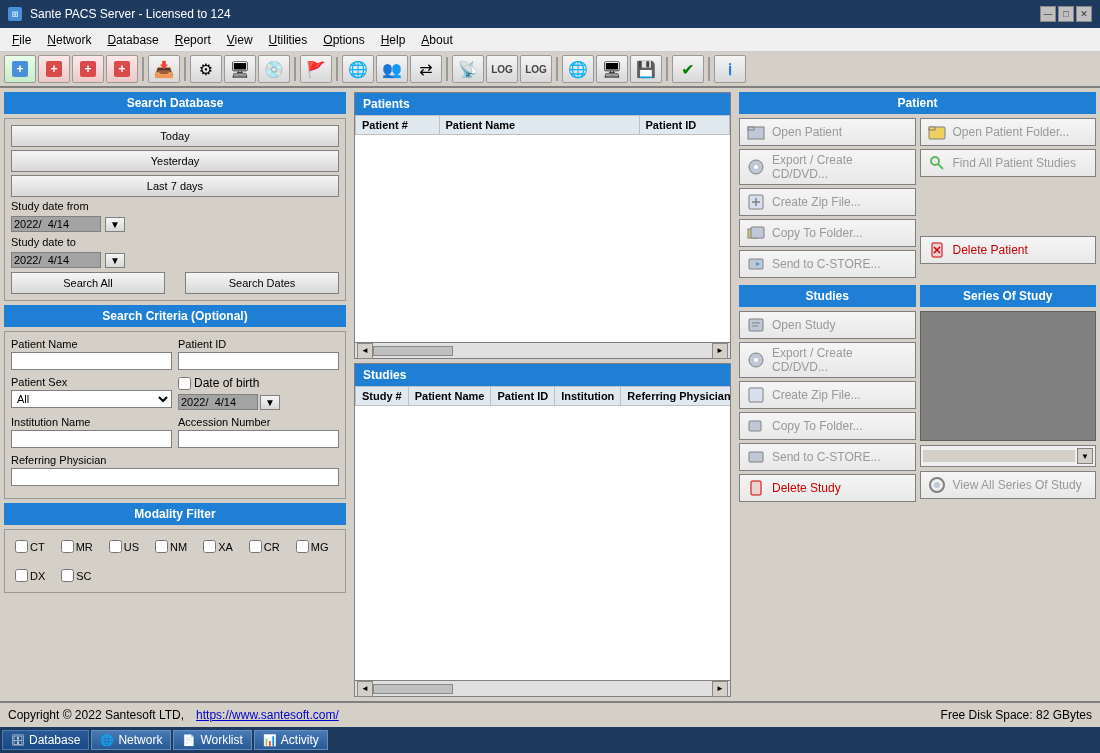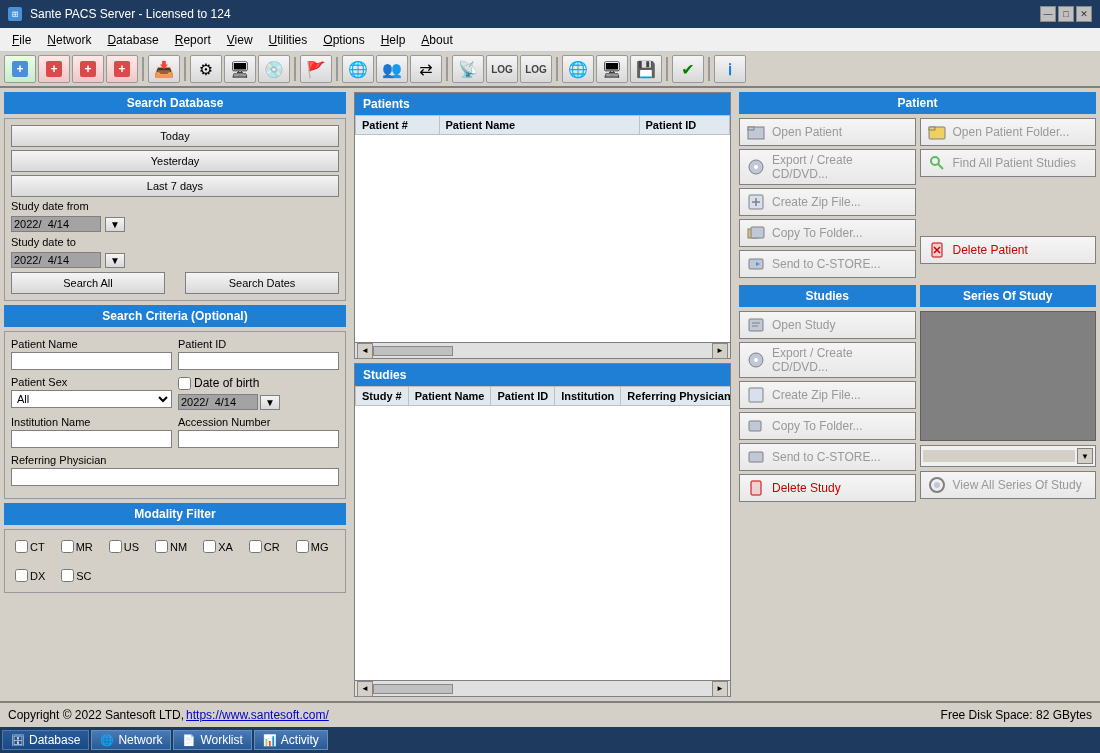--- a/index.html
+++ b/index.html
@@ -60,21 +60,21 @@
     #right-panel { width: 365px; background: #d4d0c8; padding: 4px; flex-shrink: 0; }
     .right-section { margin-bottom: 4px; }
     .right-header { background: #1e7fd4; color: white; text-align: center; padding: 4px; font-weight: bold; font-size: 12px; margin-bottom: 4px; }
     .action-btn { display: flex; align-items: center; gap: 6px; border: 1px solid #808080; background: linear-gradient(to bottom, #f5f5f5, #d8d8d8); cursor: pointer; padding: 3px 6px; margin-bottom: 3px; font-size: 11px; width: 100%; text-align: left; }
     .action-btn.disabled { color: #999; cursor: default; background: linear-gradient(to bottom, #f5f5f5, #e8e8e8); }
     .action-icon { width: 20px; height: 20px; display: flex; align-items: center; justify-content: center; font-size: 14px; flex-shrink: 0; }
     .two-col-actions { display: flex; gap: 4px; }
     .two-col-actions .col { flex: 1; }
 
     
-    #statusbar { background: #d4d0c8; border-top: 2px solid #808080; height: 26px; display: flex; align-items: center; padding: 0 8px; font-size: 11px; gap: 2px; }
+    #statusbar { background: #d4d0c8; border-top: 2px solid #808080; height: 26px; display: flex; align-items: center; padding: 0 8px; font-size: 11px; gap: 12px; }
     .status-item { color: #000; }
     .status-link { color: #0000cc; text-decoration: underline; cursor: pointer; }
     .status-right { margin-left: auto; }
 
     
     #taskbar { background: #1e3a5f; height: 26px; display: flex; align-items: center; padding: 0 2px; gap: 2px; }
     .task-btn { display: flex; align-items: center; gap: 4px; padding: 2px 8px; background: linear-gradient(to bottom, #4a7ab5, #2a5a95); border: 1px solid #6090c0; color: white; cursor: pointer; height: 20px; font-size: 11px; }
     .task-btn.active { background: linear-gradient(to bottom, #2a5a95, #1a4a85); border-color: #4a7ab5; }
     .task-icon { width: 14px; height: 14px; display: flex; align-items: center; justify-content: center; font-size: 11px; }
 

